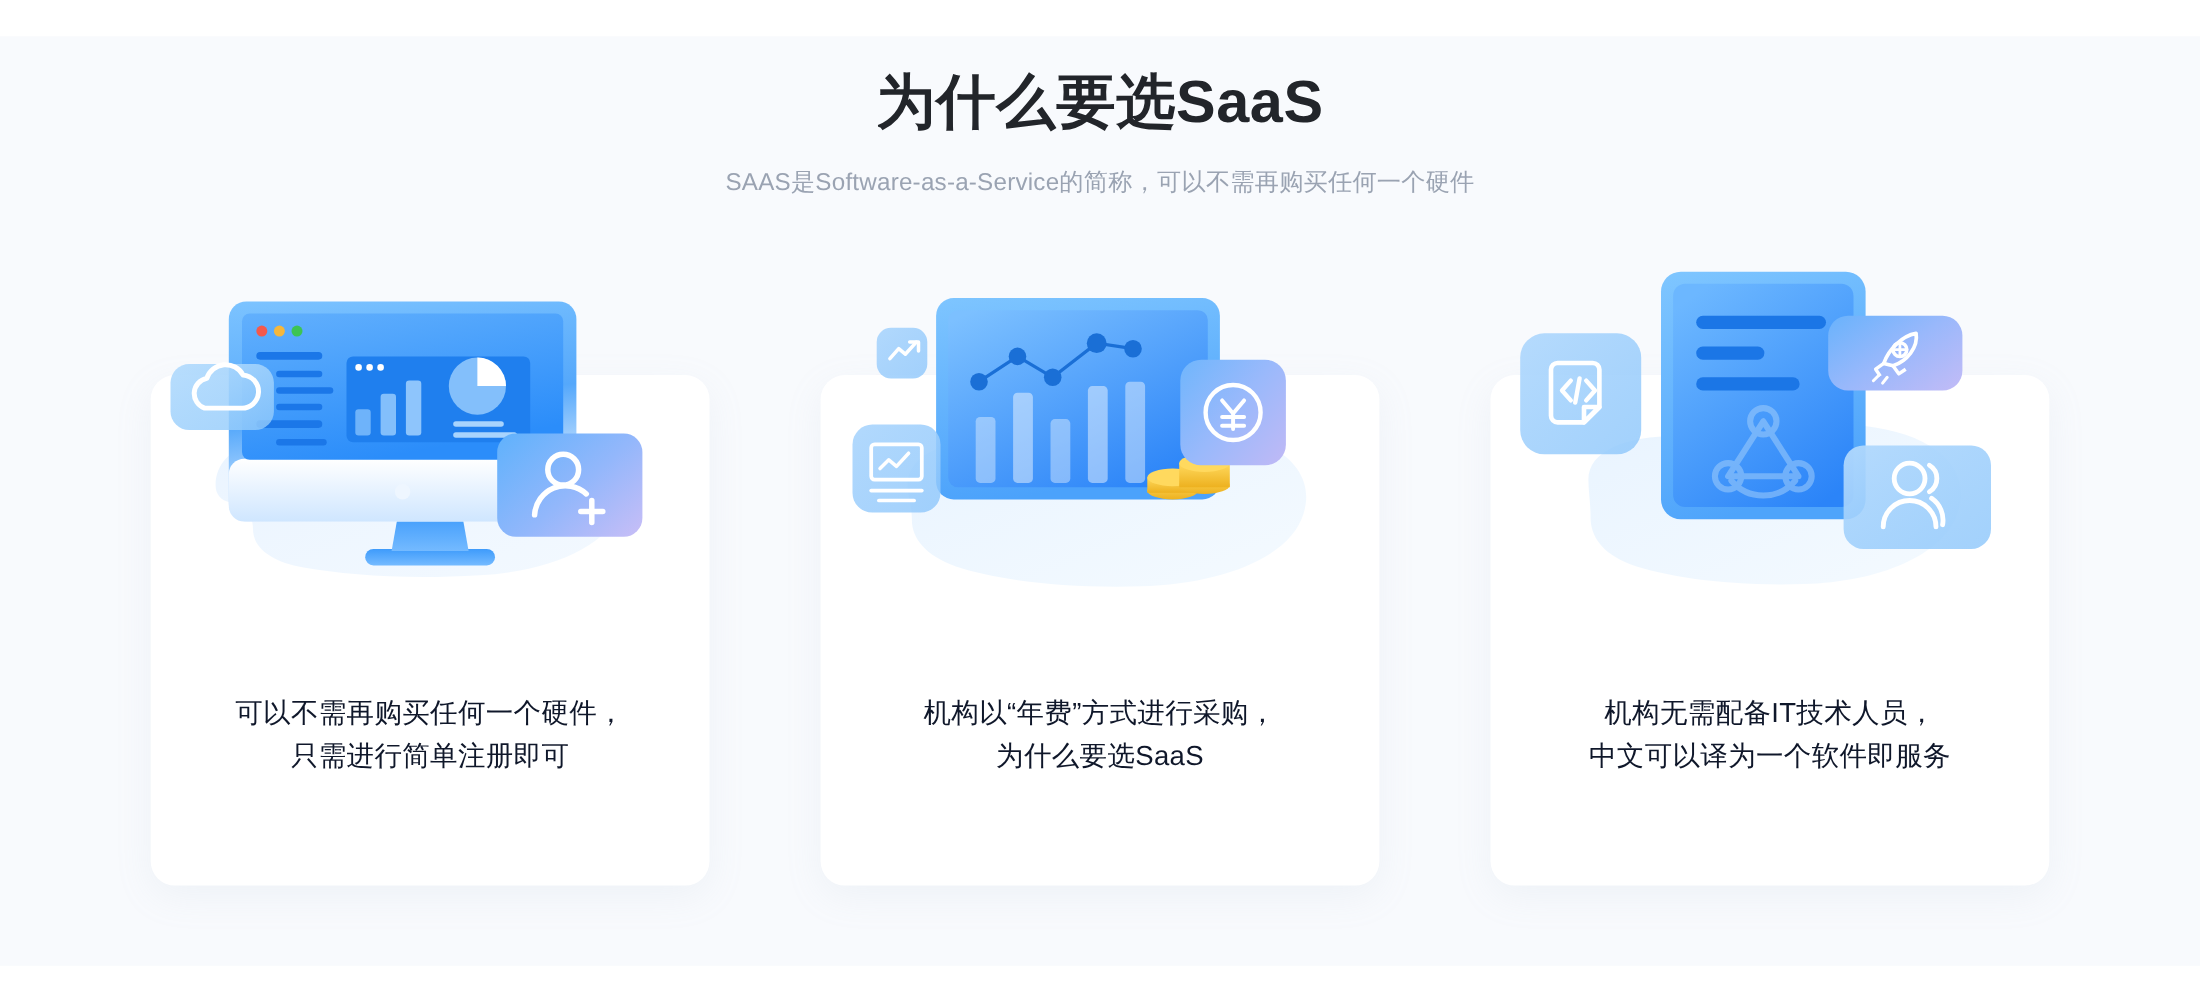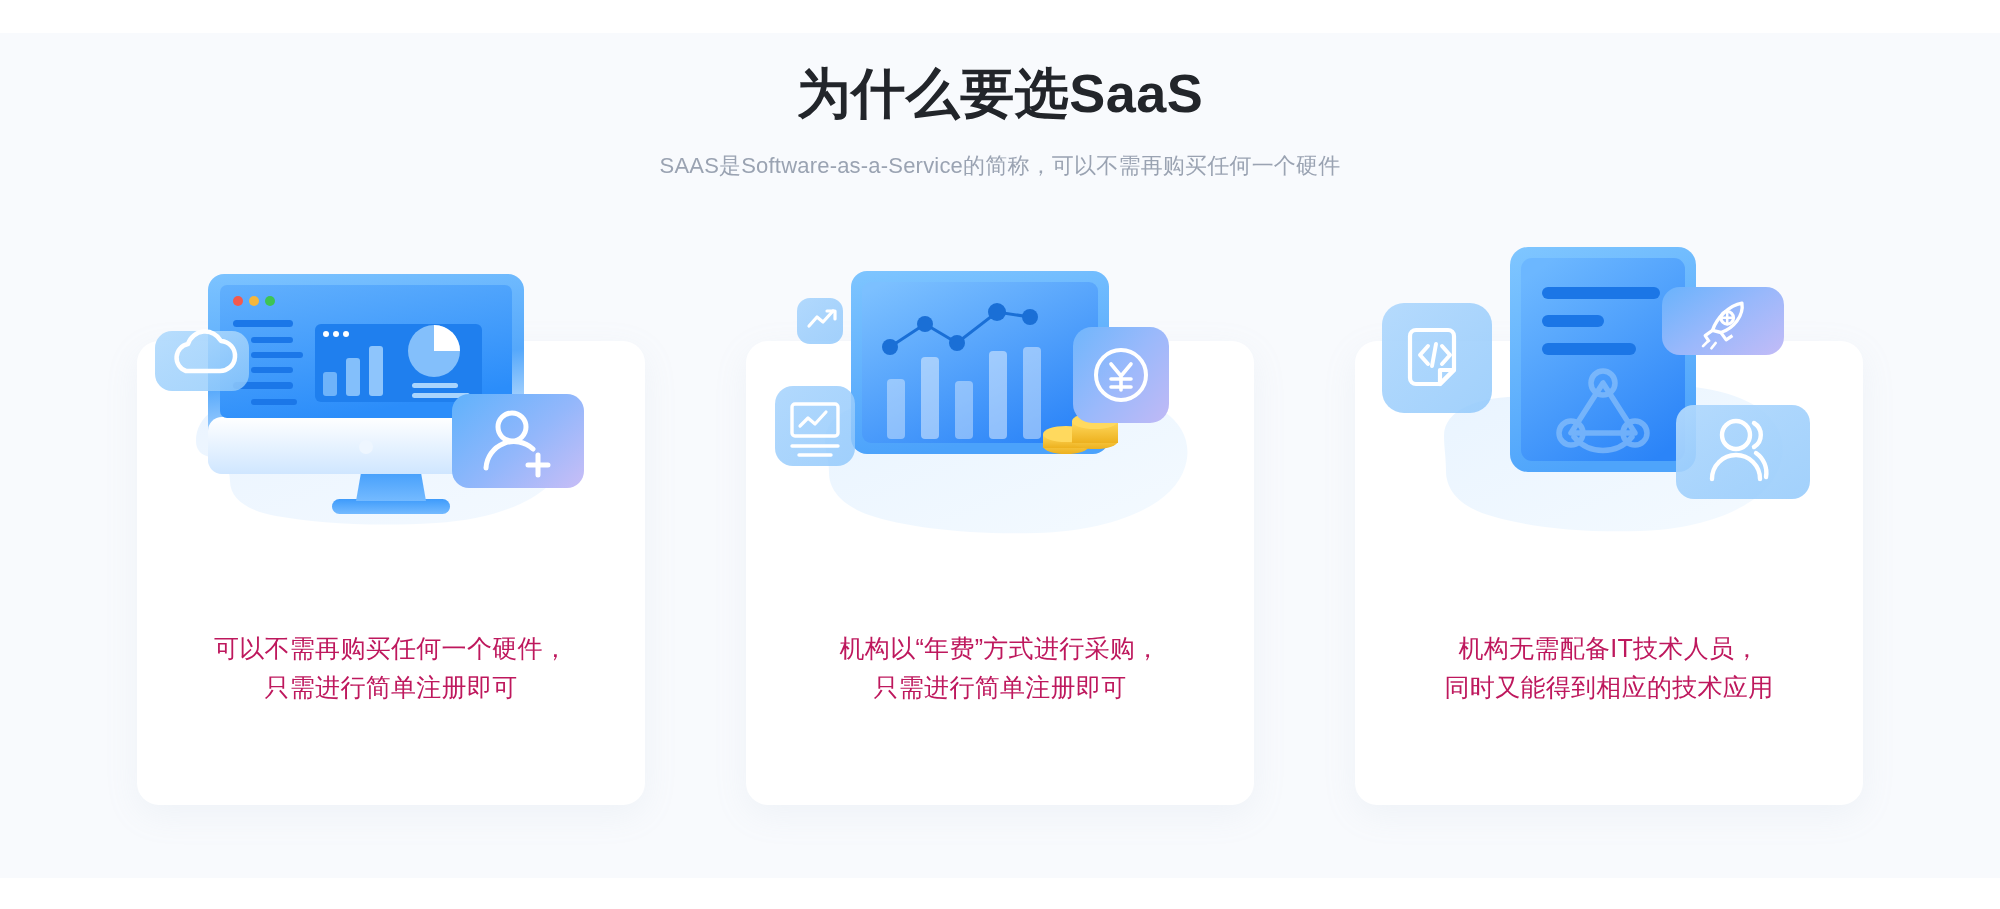--- a/index.html
+++ b/index.html
@@ -67,21 +67,21 @@
     box-shadow: 0 10px 34px rgba(160, 175, 200, 0.10);
   }
   .card-caption {
     position: absolute;
     left: 0;
     right: 0;
     top: 288px;
     text-align: center;
     font-size: 25px;
     line-height: 1.55;
-    color: #be185d;
+    color: #0f172a;
     font-weight: 400;
     white-space: pre-line;
     letter-spacing: 0.3px;
   }
 
   
   .illus {
     position: absolute;
     width: 470px;
     height: 330px;
@@ -266,21 +266,21 @@
           </g>
 
           <g>
             <rect x="308" y="96" width="96" height="96" rx="19" fill="url(#c2-yen)"></rect>
             <circle cx="356" cy="144" r="25" fill="none" stroke="#ffffff" stroke-width="4"></circle>
             <path d="M346 133 l10 12 l10 -12 M346 148 h20 M346 156 h20 M356 145 v14" fill="none" stroke="#ffffff" stroke-width="3.6" stroke-linecap="round" stroke-linejoin="round"></path>
           </g>
         </svg>
       </div>
       <div class="card-caption">机构以“年费”方式进行采购，
-只需进行简单注册即可</div>
+为什么要选SaaS</div>
     </div>
 
     <div class="card">
       <div class="illus">
         <svg viewBox="0 0 470 330" xmlns="http://www.w3.org/2000/svg">
           <defs>
             <linearGradient id="c3-blob" x1="0" y1="0" x2="1" y2="1">
               <stop offset="0%" stop-color="#e9f4ff"></stop>
                 <stop offset="100%" stop-color="#f4faff"></stop>
             </linearGradient>
@@ -342,17 +342,17 @@
             <g stroke="#ffffff" stroke-width="4.4" fill="none" stroke-linecap="round">
               <circle cx="362" cy="204" r="14"></circle>
               <path d="M338 248 a24 24 0 0 1 48 0"></path>
               <path d="M380 192 a14 14 0 0 1 0 24"></path>
               <path d="M392 246 a24 24 0 0 0 -10 -24"></path>
             </g>
           </g>
         </svg>
       </div>
       <div class="card-caption">机构无需配备IT技术人员，
-同时又能得到相应的技术应用</div>
+中文可以译为一个软件即服务</div>
     </div>
 
   </div>
 </div>
 
 </body></html>

